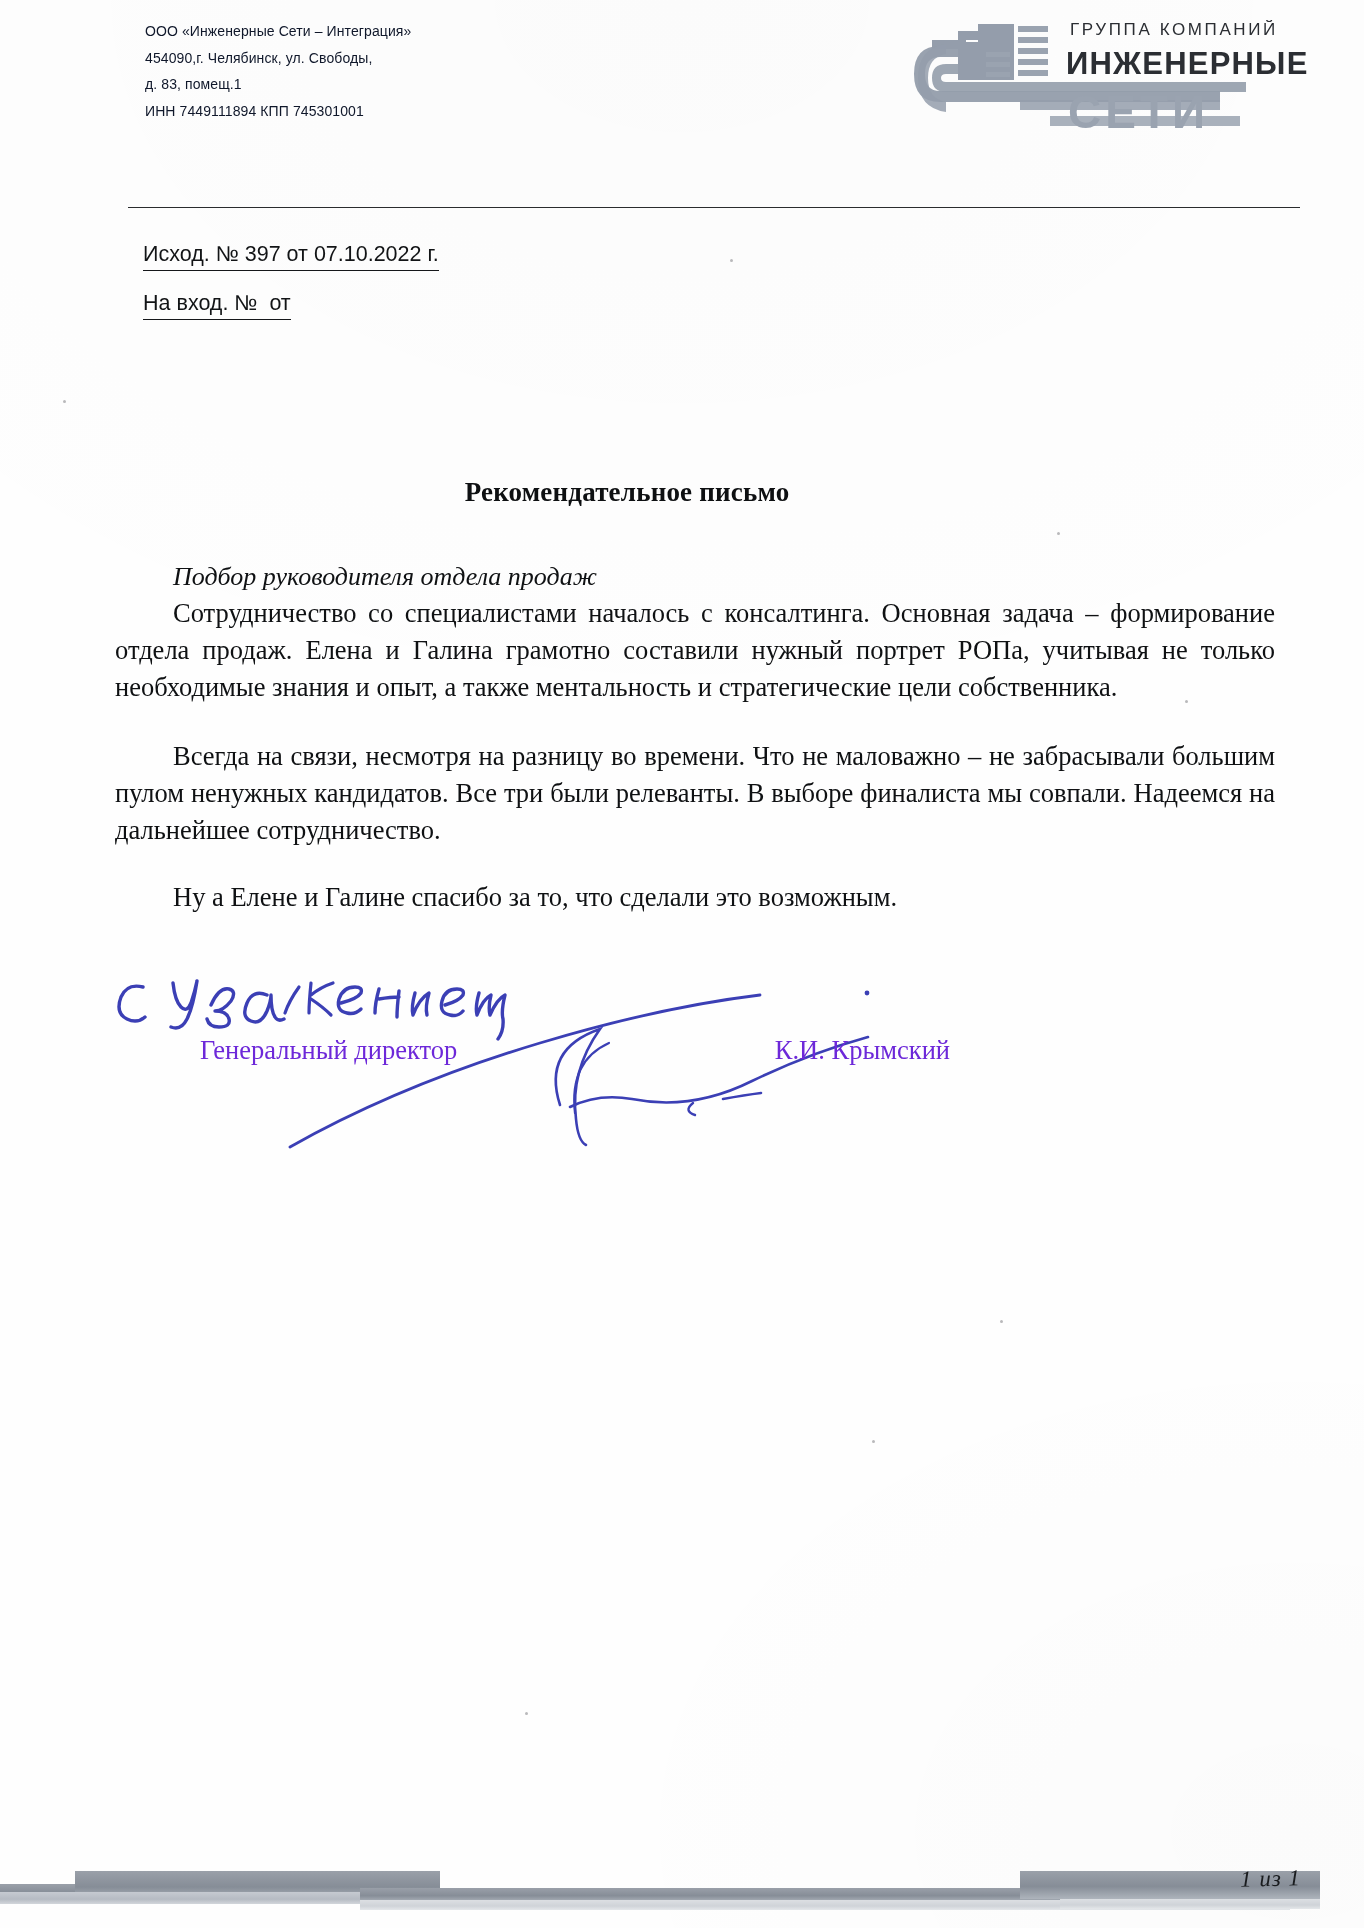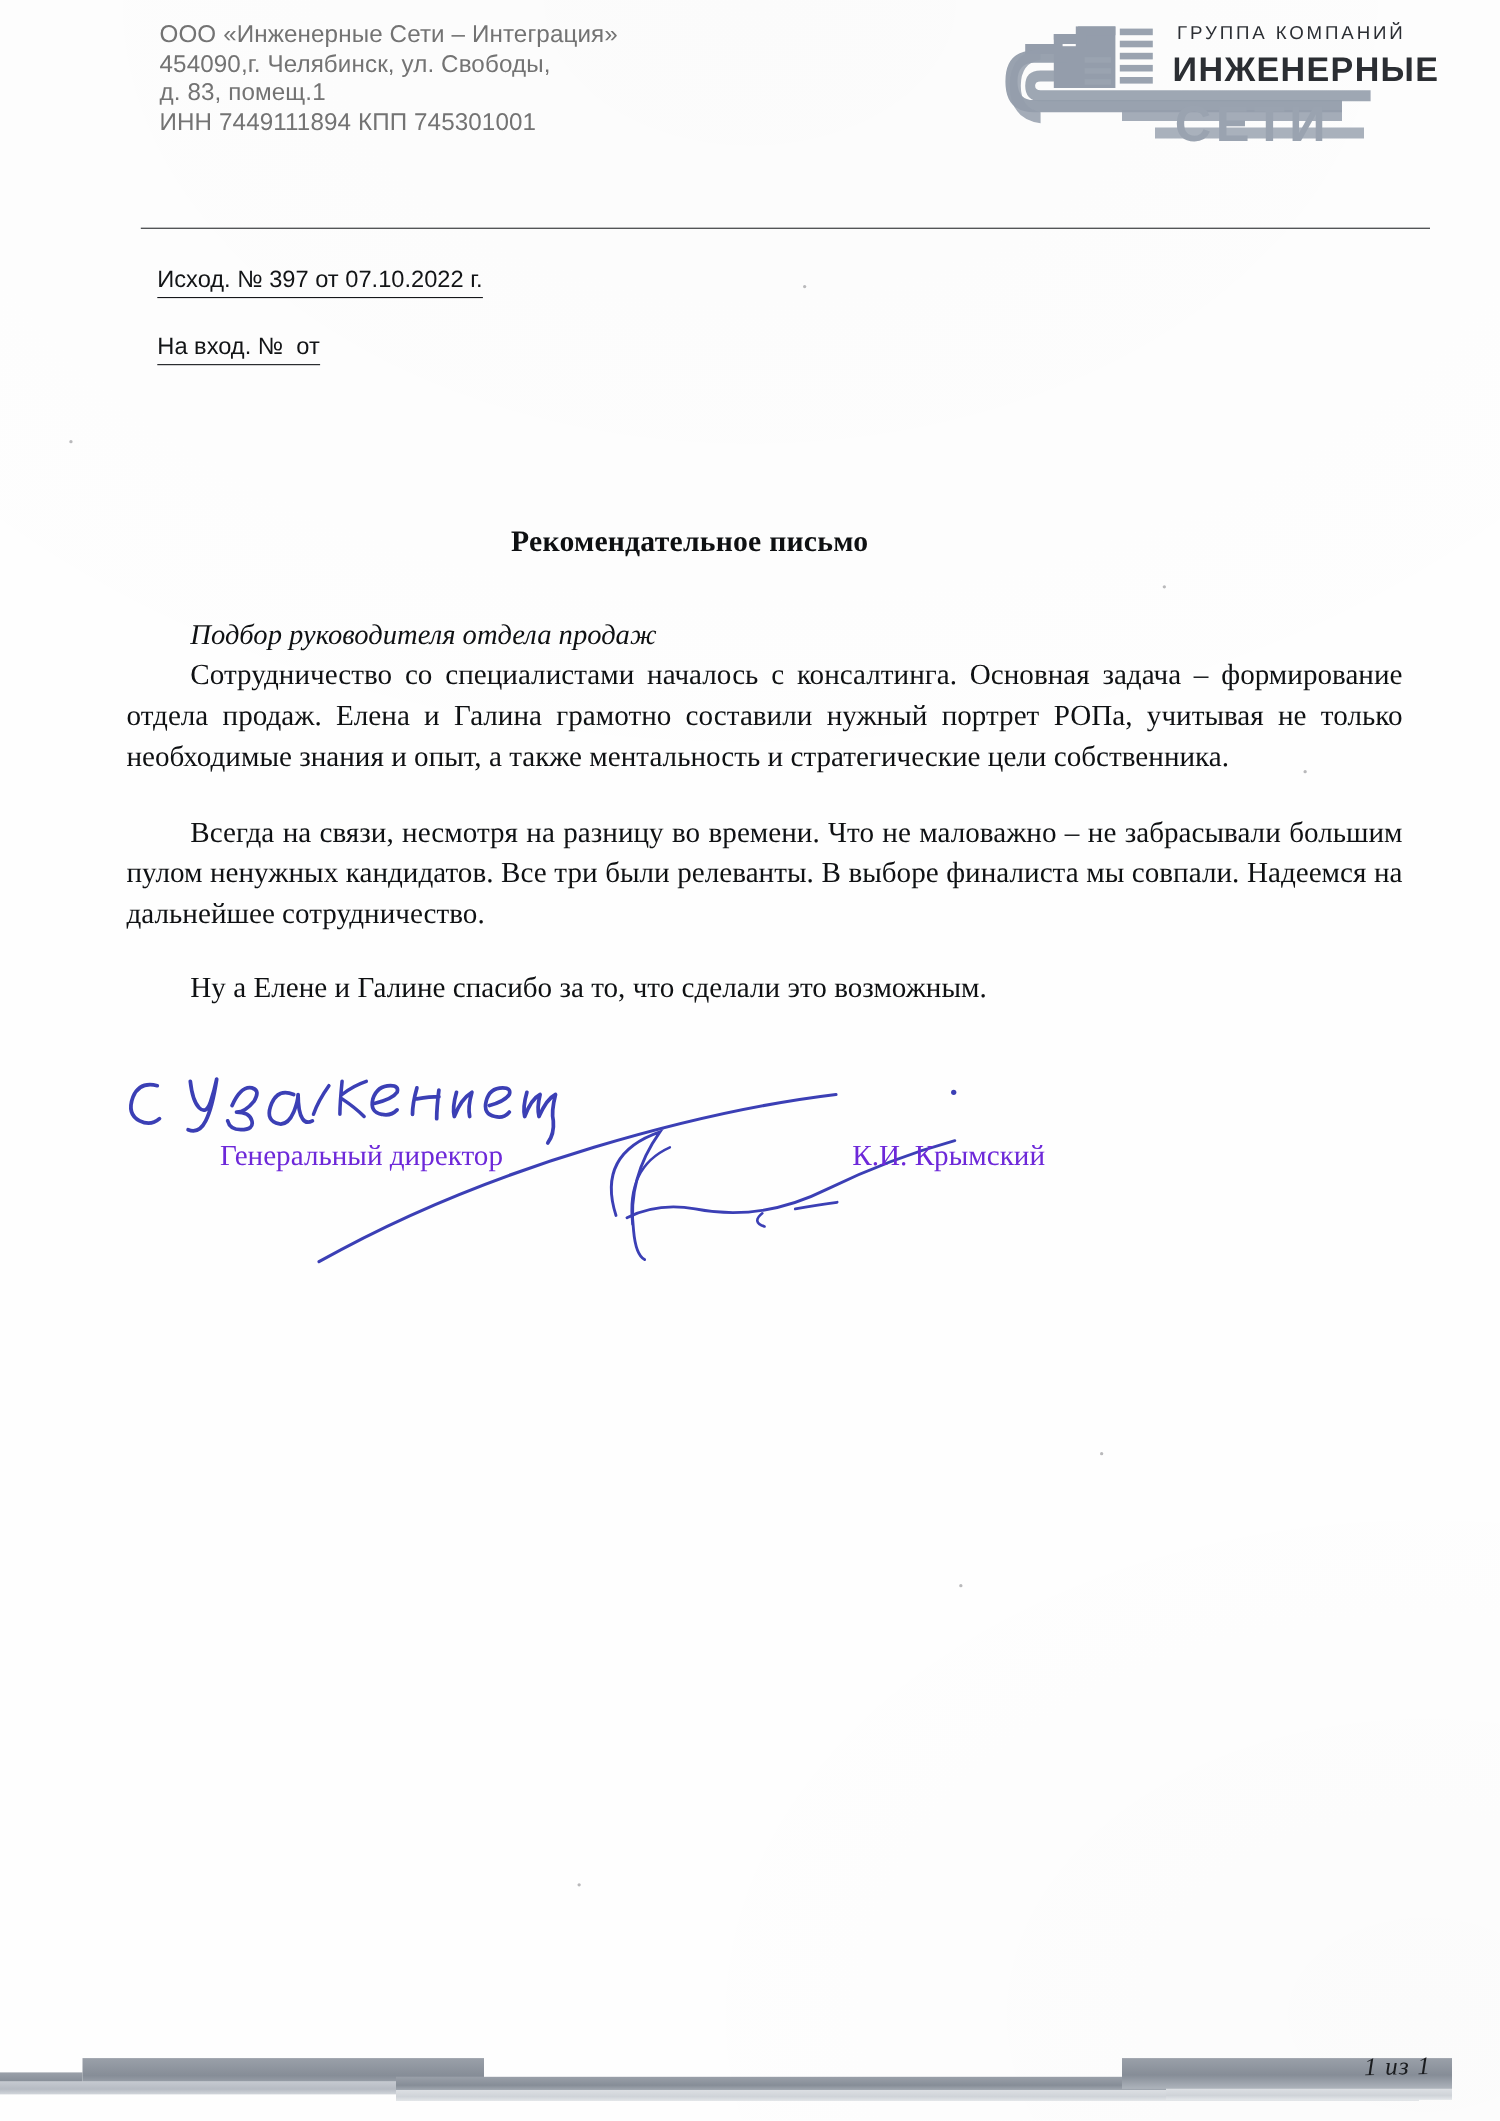--- a/index.html
+++ b/index.html
@@ -29,23 +29,23 @@
 
   
   .letterhead {
     position: absolute;
     left: 145px;
     top: 18px;
     width: 560px;
   }
   .letterhead-line {
     font-family: "Liberation Sans", sans-serif;
-    font-size: 22px;
+    font-size: 14px;
     line-height: 26.5px;
-    color: #737373;
+    color: #0f172a;
     letter-spacing: 0.1px;
     white-space: nowrap;
   }
 
   .logo {
     position: absolute;
     left: 900px;
     top: 12px;
     width: 420px;
     height: 128px;
@@ -70,21 +70,21 @@
   .refline {
     font-family: "Liberation Sans", sans-serif;
     font-size: 21.5px;
     line-height: 28px;
     color: #121416;
     display: inline-block;
     border-bottom: 1.5px solid #15171a;
     padding-bottom: 2px;
     white-space: pre;
   }
-  .refline-2 { margin-top: 30px; }
+  .refline-2 { margin-top: 18px; }
   .refrow { display: block; }
 
   
   .doc-title {
     position: absolute;
     left: 0;
     top: 477px;
     width: 1144px;
     text-align: center;
     font-family: "Liberation Serif", serif;

